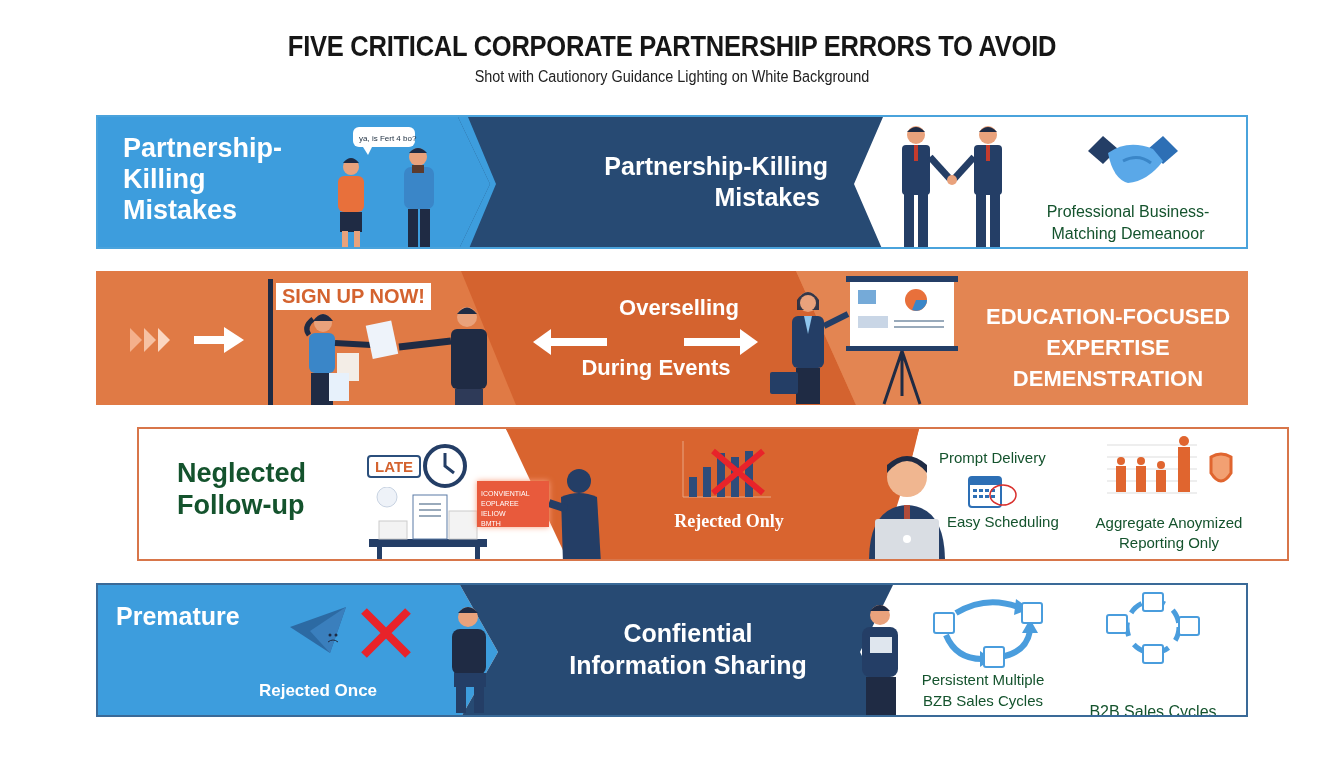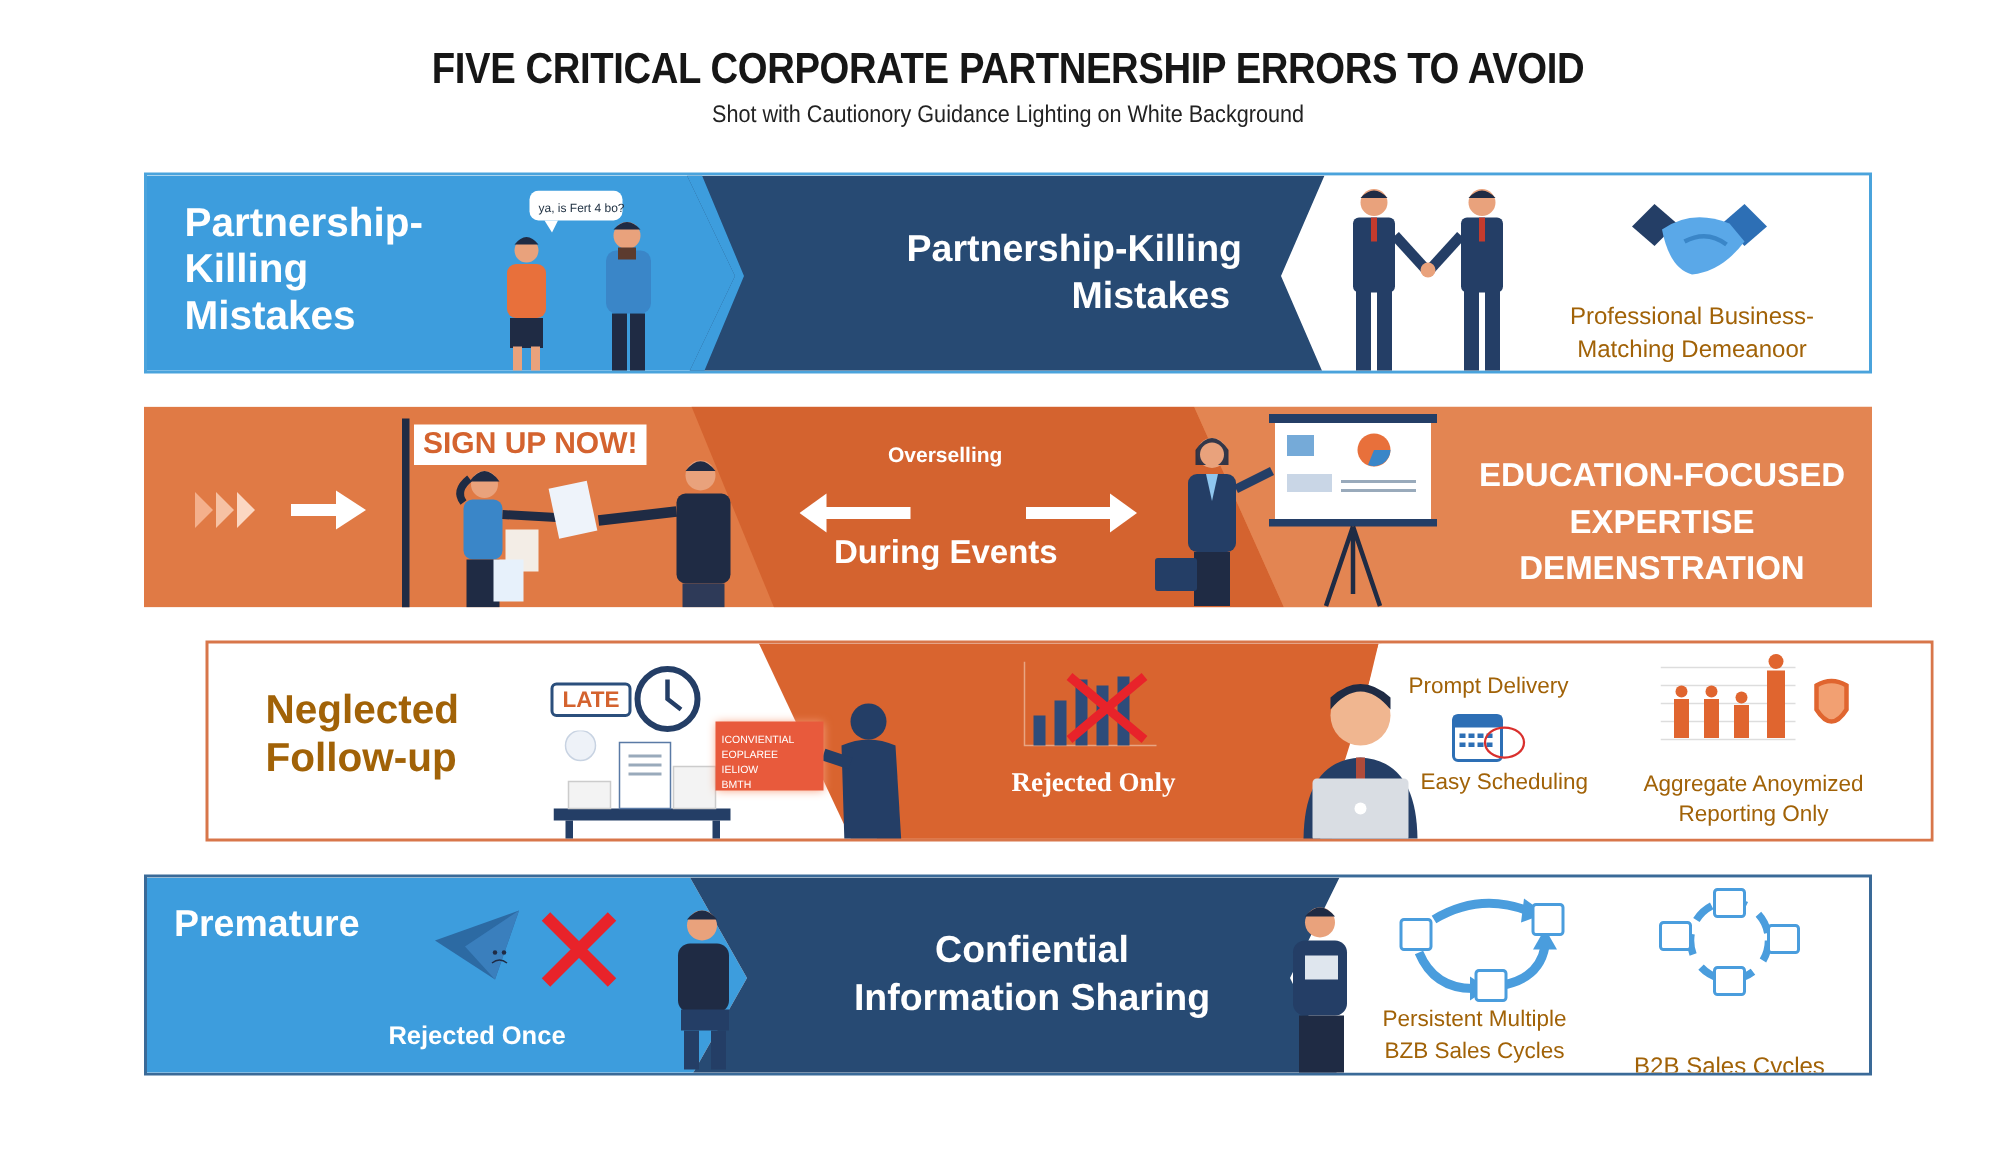--- a/index.html
+++ b/index.html
@@ -16,21 +16,21 @@
   .r1 { top: 115px; border: 2px solid #4aa3dc; }
   .r2 { top: 271px; }
   .r3 { top: 427px; border: 2px solid #d8764a; background: #fff; margin-left: 41px; }
   .r4 { top: 583px; border: 2px solid #3a6a98; }
 
   .seg { position: absolute; top: 0; height: 100%; }
   .abs { position: absolute; }
   svg { display: block; }
 
   .lbl-white { color: #fff; font-weight: 700; }
-  .lbl-dark { color: #a16207; }
+  .lbl-dark { color: #14532d; }
 </style>
 </head>
 <body>
 
 <div class="title">FIVE CRITICAL CORPORATE PARTNERSHIP ERRORS TO AVOID</div>
 <div class="subtitle">Shot with Cautionory Guidance Lighting on White Background</div>
 
 <div class="row r1">
   <div class="seg" style="left:0;width:100%;background:#fff;"></div>
 
@@ -144,28 +144,28 @@
       <path d="M160,38 L108,44" stroke="#1f2b44" stroke-width="7"></path>
       <rect x="164" y="86" width="28" height="16" fill="#2e3a58"></rect>
     </svg>
   </div>
   <div class="abs" style="left:437px;top:56px;">
     <svg width="76" height="30">
         <polygon points="0,15 18,2 18,28" fill="#fff"></polygon>
         <rect x="16" y="11" width="58" height="8" fill="#fff"></rect>
       </svg>
   </div>
-  <div class="abs lbl-white" style="left:496px;top:24px;width:130px;font-size:14px;">Overselling</div>
+  <div class="abs lbl-white" style="left:518px;top:24px;width:130px;text-align:center;font-size:22px;">Overselling</div>
   <div class="abs" style="left:588px;top:56px;">
     <svg width="76" height="30">
         <rect x="0" y="11" width="58" height="8" fill="#fff"></rect>
         <polygon points="56,2 74,15 56,28" fill="#fff"></polygon>
       </svg>
   </div>
-  <div class="abs lbl-white" style="left:460px;top:84px;width:200px;text-align:left;font-size:22px;">During Events</div>
+  <div class="abs lbl-white" style="left:460px;top:84px;width:200px;text-align:center;font-size:22px;">During Events</div>
 
   <div class="abs" style="left:670px;top:5px;">
     <svg width="200" height="129">
       <circle cx="42" cy="26" r="10" fill="#e9a27c"></circle>
         <path d="M31,24 Q42,8 53,24 L53,34 L31,34 Z" fill="#1f2b44" opacity="0.9"></path>
         <circle cx="42" cy="27" r="8" fill="#e9a27c"></circle>
       <rect x="26" y="40" width="32" height="52" rx="6" fill="#243e66"></rect>
       <polygon points="38,40 46,40 42,58" fill="#8fc6ee"></polygon>
       <path d="M58,50 L82,38" stroke="#243e66" stroke-width="6"></path>
       <rect x="30" y="92" width="24" height="36" fill="#1f2b44"></rect>

